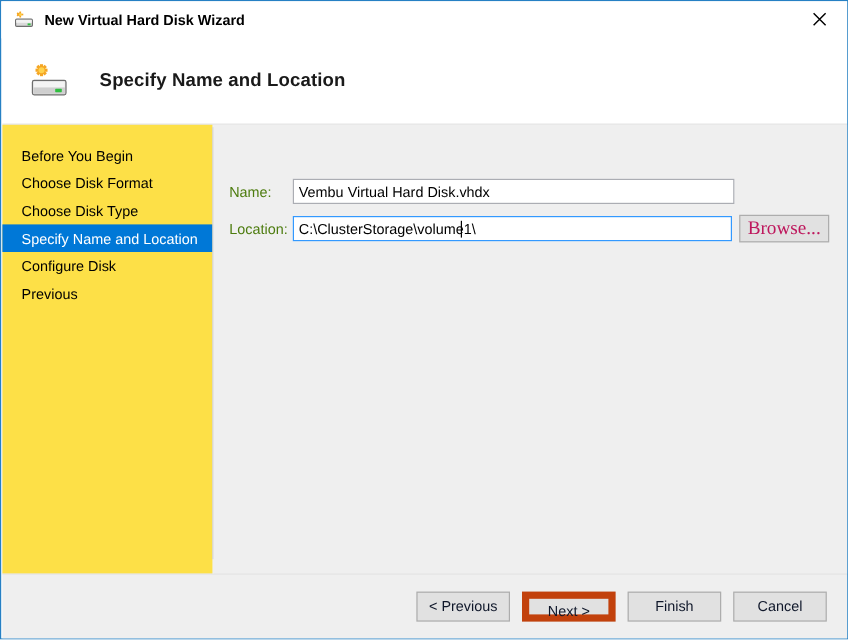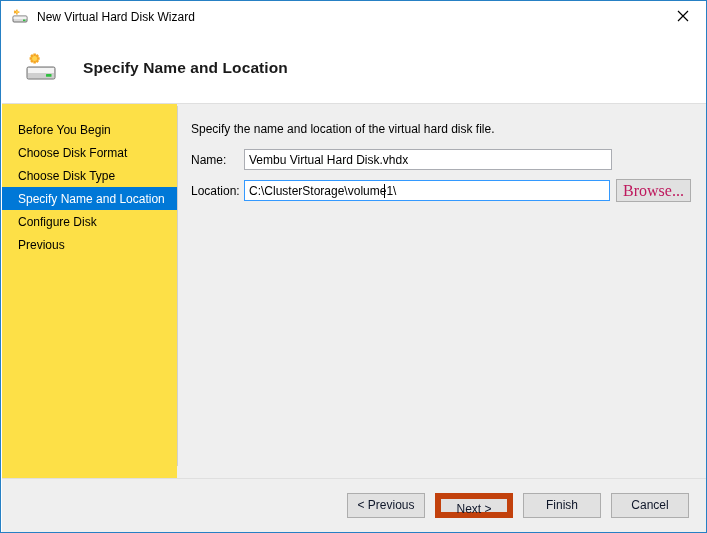--- a/index.html
+++ b/index.html
@@ -24,20 +24,21 @@
 
   
   #titlebar {
     position: absolute;
     left: 0; top: 0;
     width: 705px;
     height: 31px;
     background: #ffffff;
     display: flex;
     align-items: center;
+    font-weight: bold;
   }
   #titlebar-icon {
     margin-left: 11px;
     width: 16px;
     height: 16px;
     position: relative;
     flex: 0 0 auto;
   }
   #titlebar-text {
     margin-left: 9px;
@@ -162,21 +163,21 @@
     left: 13px;
     display: flex;
     align-items: center;
     height: 21px;
   }
   #row-name { top: 45px; }
   #row-location { top: 76px; }
 
   .field-label {
     font-size: 12px;
-    color: #000000;
+    color: #4d7c0f;
     white-space: nowrap;
   }
   #label-name { width: 53px; }
   #label-location { width: 53px; }
 
   .text-input {
     height: 21px;
     box-sizing: border-box;
     background: #ffffff;
     font-family: "Liberation Sans", sans-serif;
@@ -339,21 +340,20 @@
       <div class="sidebar-item">
         <span>Configure Disk</span>
       </div>
       <div class="sidebar-item">
         <span>Previous</span>
       </div>
     </div>
     <div id="sidebar-divider"></div>
 
     <div id="content">
-      <div id="content-intro">Specify the name and location of the virtual hard disk file.</div>
 
       <div class="field-row" id="row-name">
         <span class="field-label" id="label-name">Name:</span>
         <input class="text-input" id="input-name" type="text" placeholder="" value="Vembu Virtual Hard Disk.vhdx" style="">
       </div>
 
       <div class="field-row" id="row-location">
         <span class="field-label" id="label-location">Location:</span>
         <span id="input-location-wrap">
           <input class="text-input" id="input-location" type="text" placeholder="" value="C:\ClusterStorage\volume1\" style="">

